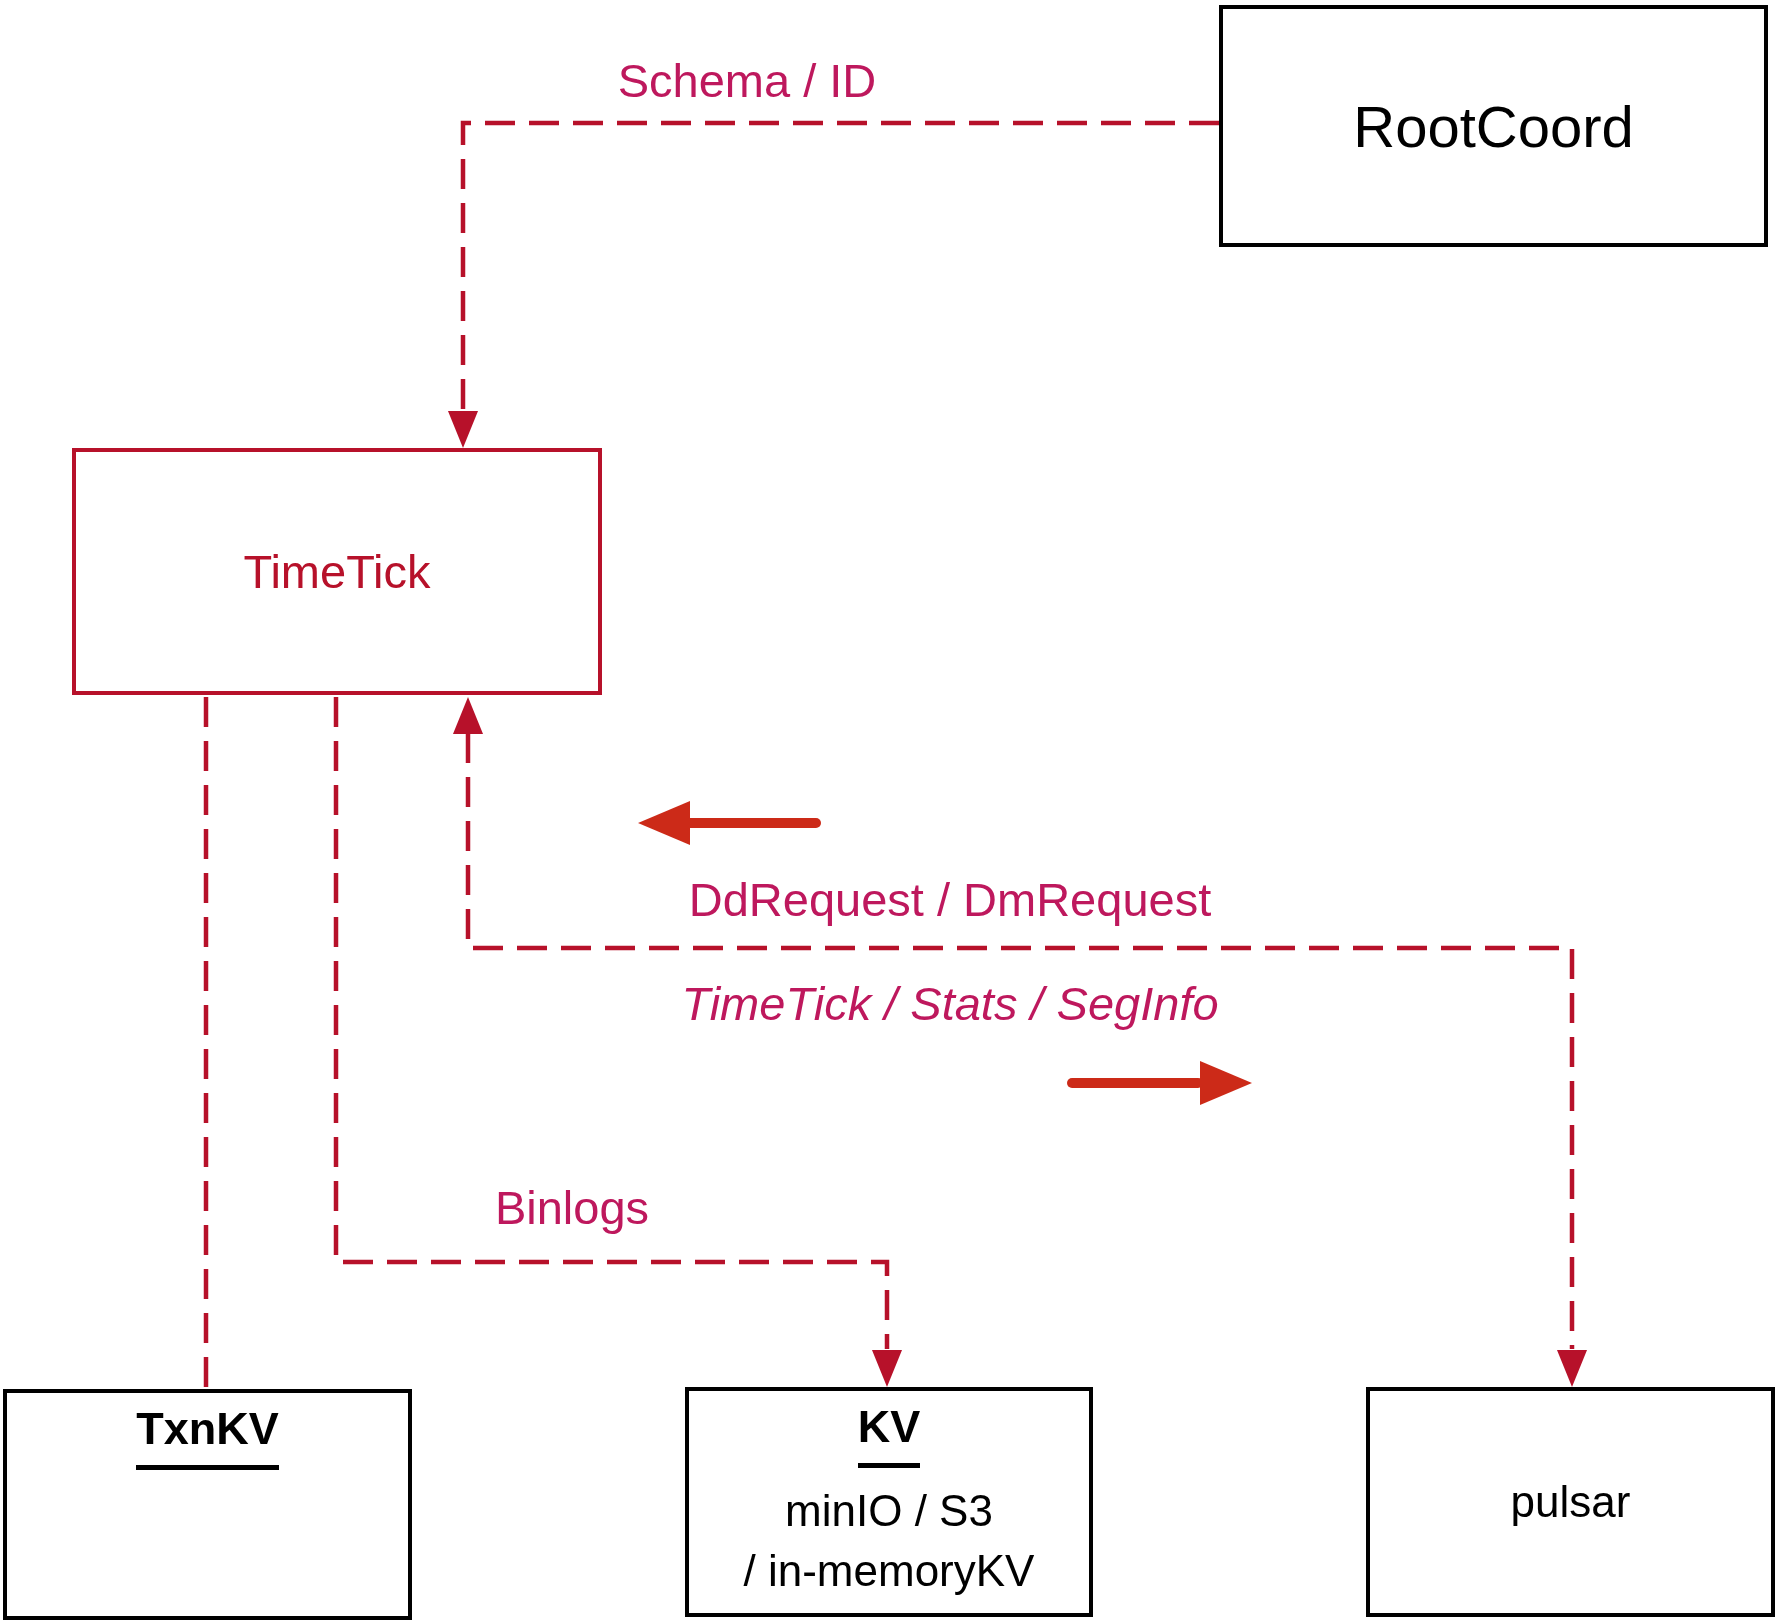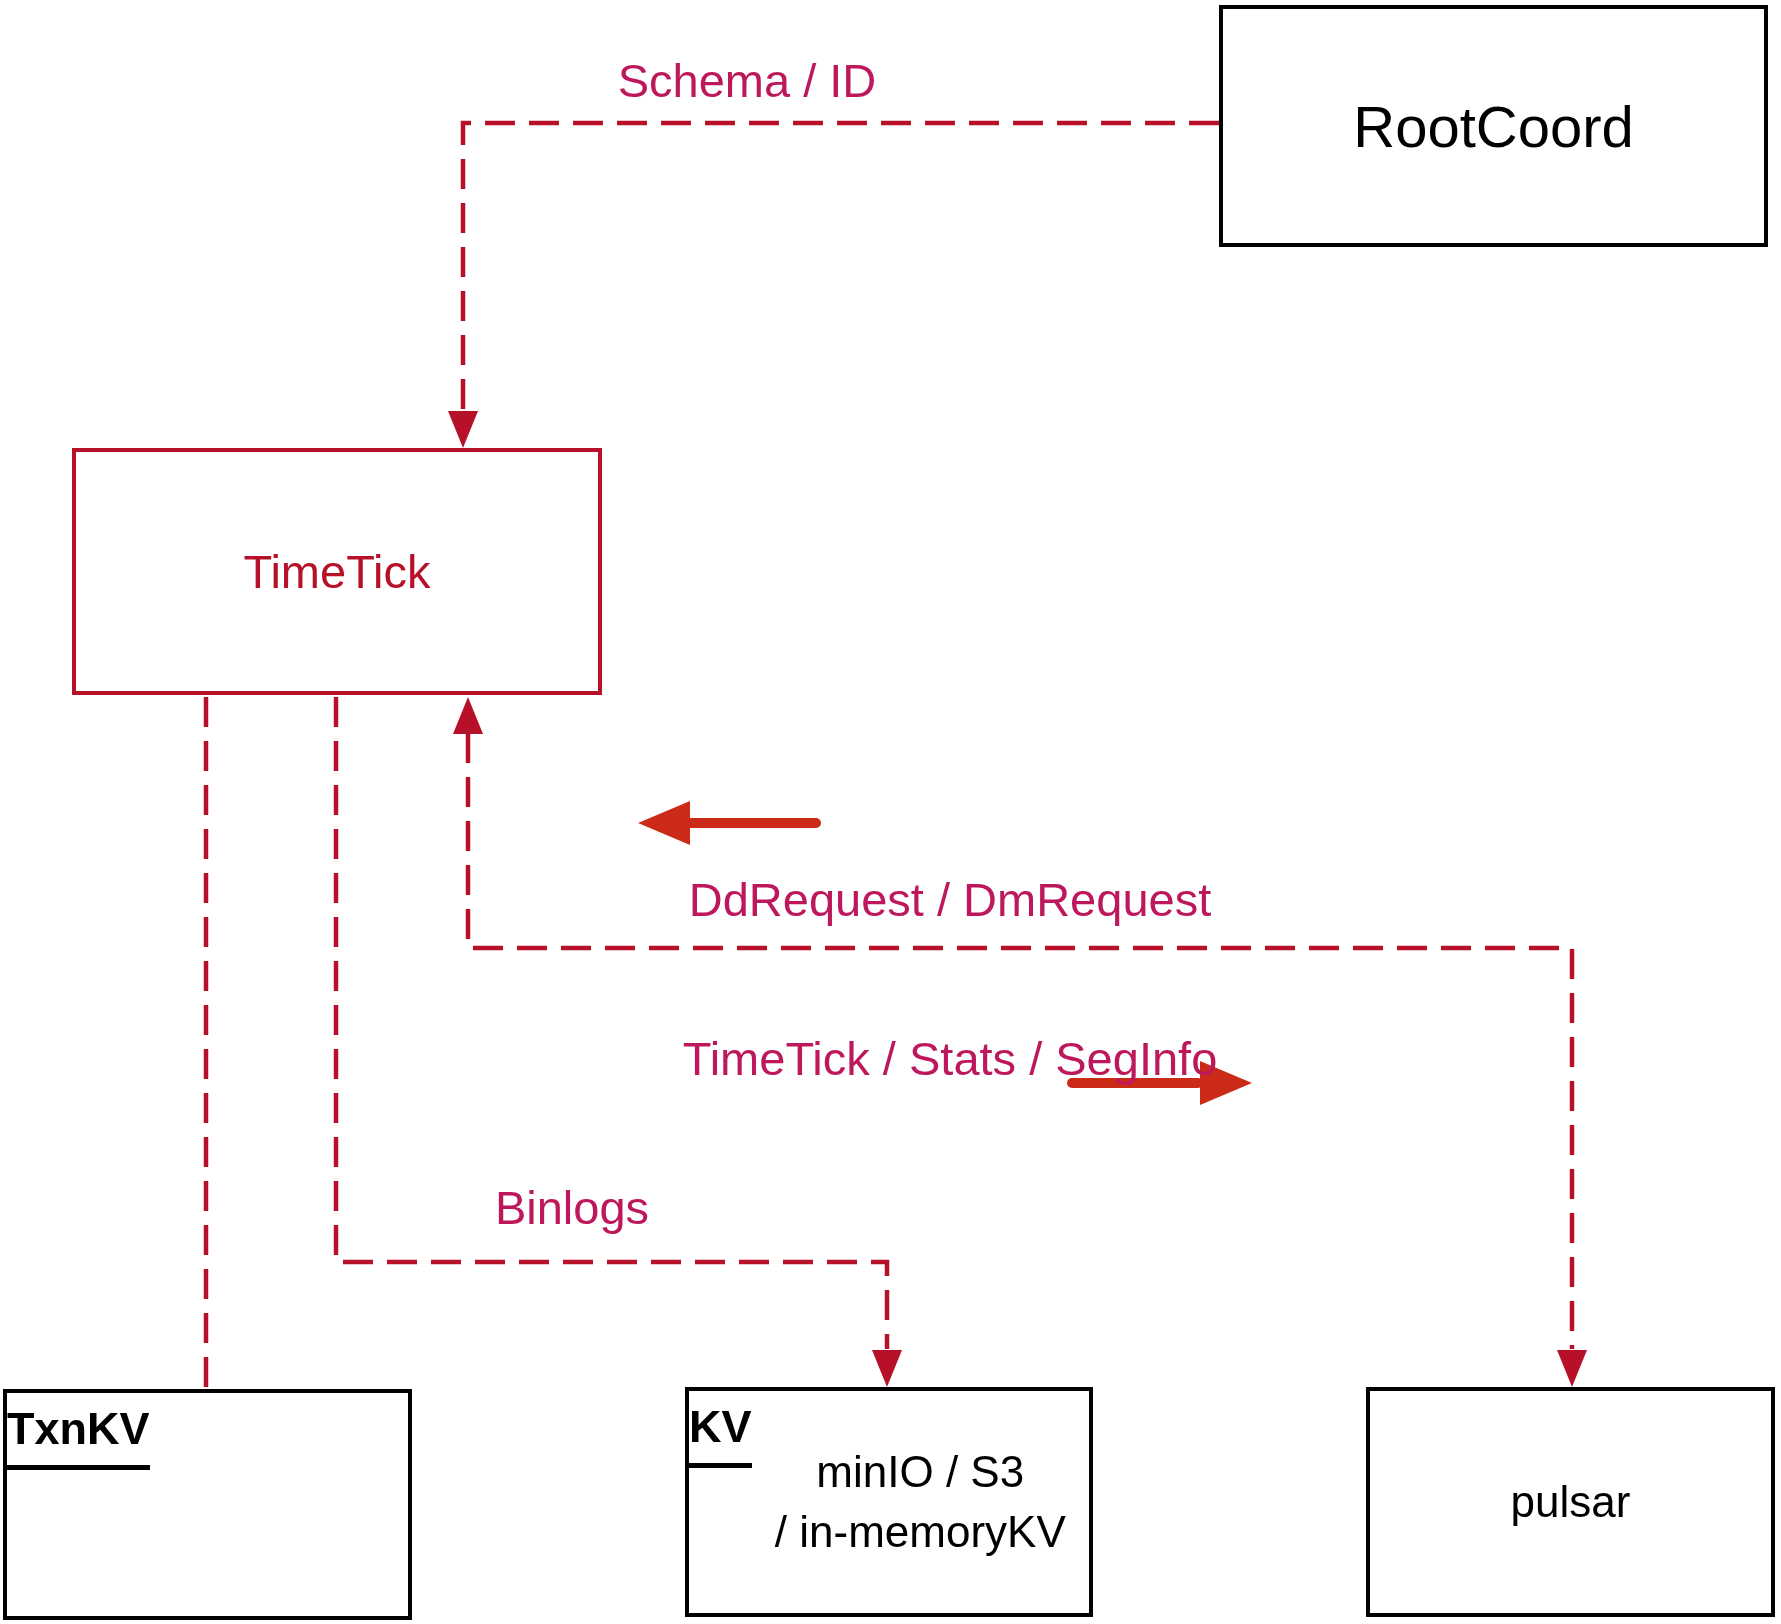--- a/index.html
+++ b/index.html
@@ -41,21 +41,23 @@
     border: 4px solid #b7112a;
     color: #b7112a;
     font-size: 47px;
   }
   .table-node {
     position: absolute;
     background: #ffffff;
     border: 4px solid #000000;
     box-sizing: border-box;
     display: flex;
+    flex-direction: column;
     color: #000000;
+    align-items: center;
   }
   .node-txnkv     { left: 3px;    top: 1389px; width: 409px; height: 231px; }
   .node-kv        { left: 685px;  top: 1387px; width: 408px; height: 230px; }
   .node-msgstream { left: 1366px; top: 1387px; width: 409px; height: 230px; }
   .table-header {
     height: 72px;
     border-bottom: 5px solid #000000;
     display: flex;
     align-items: center;
     justify-content: center;
@@ -75,21 +77,21 @@
   }
   .edge-label {
     position: absolute;
     transform: translate(-50%, -50%);
     white-space: nowrap;
     font-size: 47px;
     color: #be185d;
   }
   .label-schema   { left: 747px;  top: 80px; }
   .label-dd       { left: 950px;  top: 899px; }
-  .label-timetick { left: 950px;  top: 1058px; }
+  .label-timetick { left: 950px;  top: 1003px; font-style: italic; }
   .label-binlogs  { left: 572px;  top: 1207px; }
 </style>
 </head>
 <body>
 
 <div class="canvas">
 
   <svg class="connector-layer" viewBox="0 0 1781 1624" xmlns="http://www.w3.org/2000/svg">
 
     <path d="M 1219 123 L 463 123 L 463 410" fill="none" stroke="#b7112a" stroke-width="4.5" stroke-dasharray="30 14"></path>

